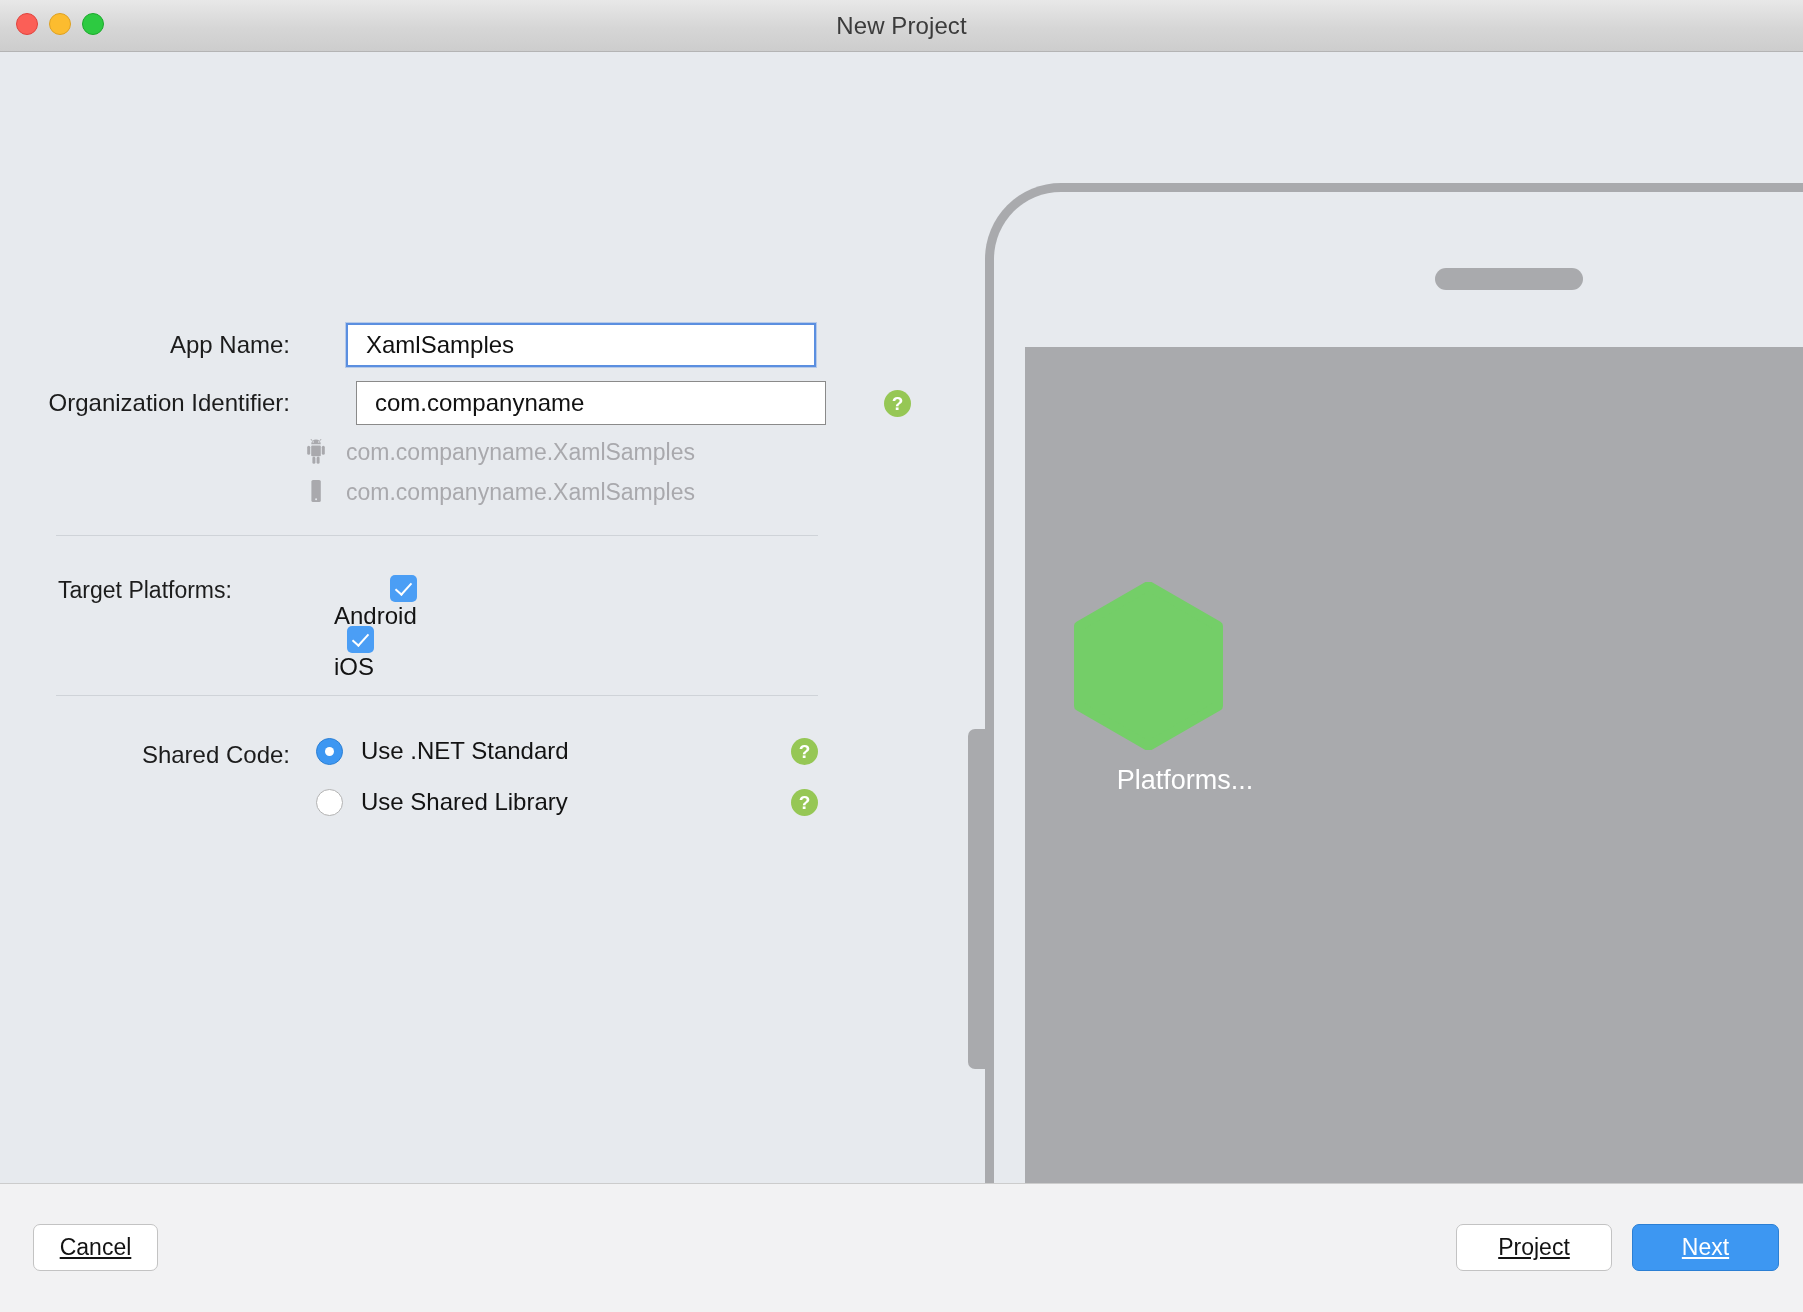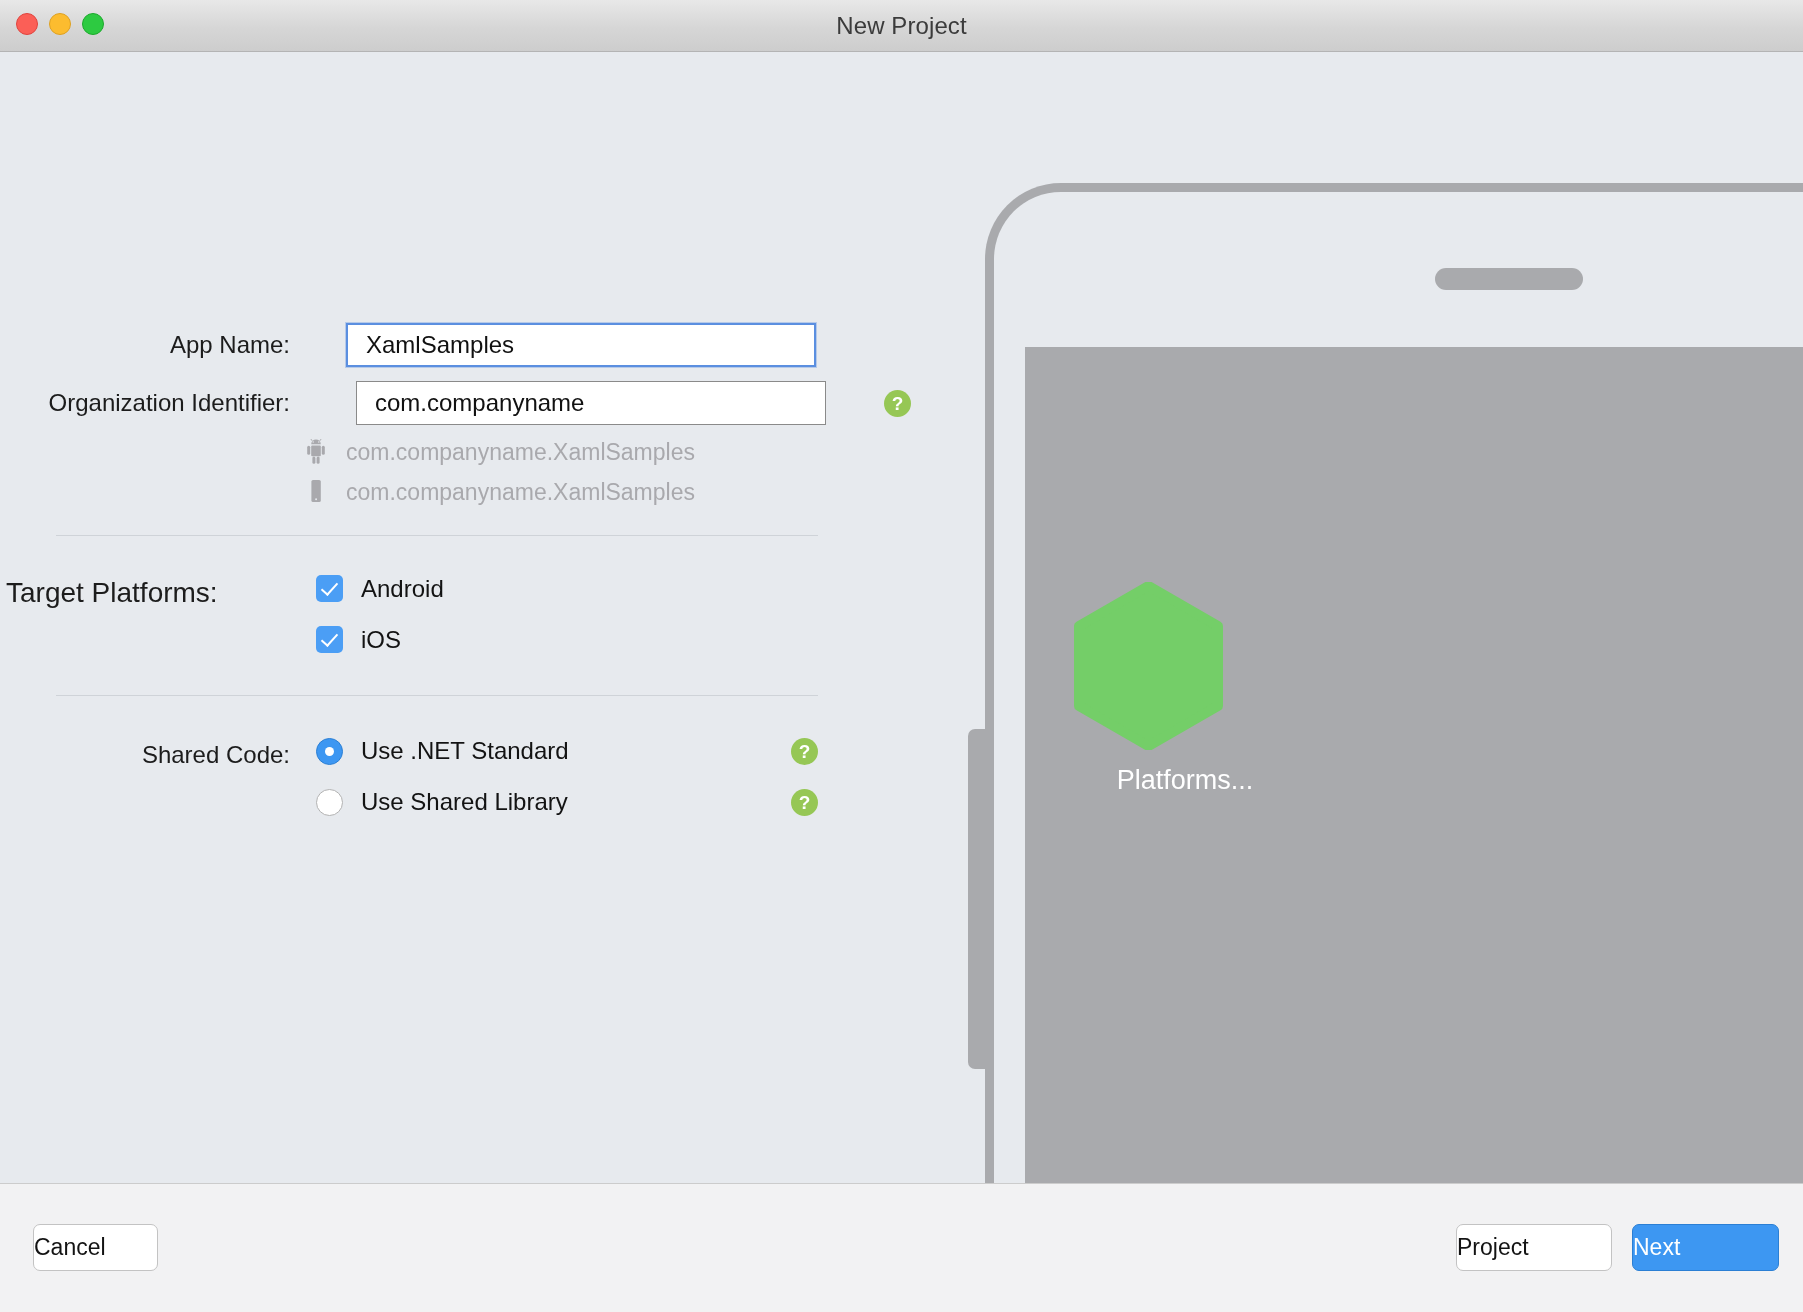--- a/index.html
+++ b/index.html
@@ -177,30 +177,30 @@
     background: #cfd3d8;
   }
   #divider-1 { top: 398px; }
   #divider-2 { top: 558px; }
 
   
   #label-platforms {
     position: absolute;
     left: 0; top: 440px;
     width: 290px;
-    font-size: 28px;
+    font-size: 23px;
     color: #1c1c1c;
-    text-align: left;
-    padding-left: 6px;
+    text-align: center;
   }
   .check-row {
     position: absolute;
     left: 316px;
     display: flex;
-    align-items: flex-start;
+    align-items: flex-end;
+    flex-direction: column;
   }
   #check-android { top: 438px; }
   #check-ios     { top: 489px; }
 
   .checkbox {
     width: 27px; height: 27px;
     border-radius: 5px;
     background: #4b9ef5;
     position: relative;
     flex: none;
@@ -336,21 +336,23 @@
     box-sizing: border-box;
   }
   .btn {
     position: absolute;
     box-sizing: border-box;
     height: 47px;
     border-radius: 7px;
     font-size: 23px;
     font-family: "Liberation Sans", sans-serif;
     cursor: pointer;
+    text-align: center;
     line-height: 45px;
+    text-decoration: underline;
   }
   #btn-cancel {
     left: 33px; top: 40px;
     width: 125px;
     background: #ffffff;
     border: 1px solid #c3c3c3;
     color: #131313;
   }
   #btn-previous {
     left: 1456px; top: 40px;

